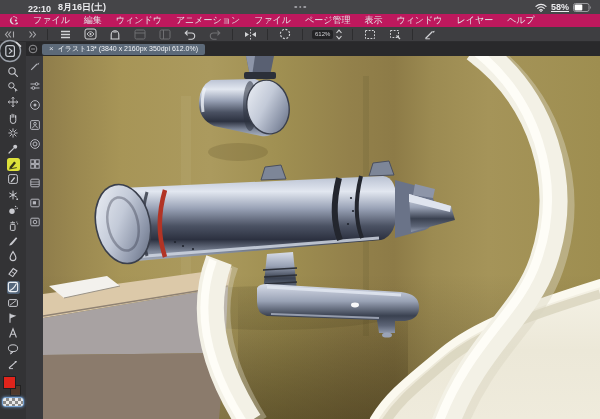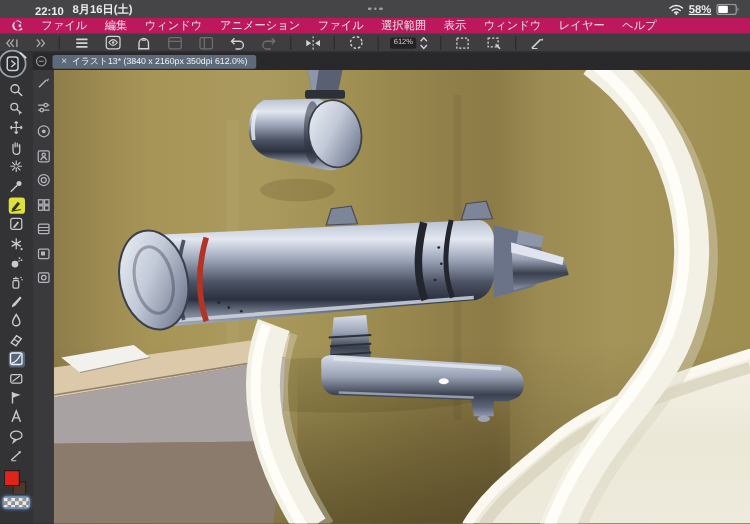--- a/index.html
+++ b/index.html
@@ -85,21 +85,21 @@
   <nav class="menus">
     <svg class="mi" width="11" height="11" viewBox="0 0 12 12">
       <path d="M9.5 4.2A4 4 0 1 0 9.8 7.4L11 9.6A4.5 4.5 0 1 1 6 1.4c2.1 0 3.6 1.1 4.3 2.4z" fill="#d9d9dc"></path>
       <circle cx="8.6" cy="6" r="1.2" fill="#d9d9dc"></circle>
     </svg>
     <span class="mi">ファイル</span>
     <span class="mi">編集</span>
     <span class="mi">ウィンドウ</span>
     <span class="mi">アニメーション</span>
     <span class="mi">ファイル</span>
-    <span class="mi">選択範囲</span>
+    <span class="mi">ページ管理</span>
     <span class="mi">表示</span>
     <span class="mi">ウィンドウ</span>
     <span class="mi">レイヤー</span>
     <span class="mi">ヘルプ</span>
   </nav>
 
   <div class="cmdbar">
     <span class="cbtn" style="width:13px">
       <svg width="11" height="9" viewBox="0 0 11 9">
           <path d="M4 1.5L1.5 4.5 4 7.5M7 1.5L4.5 4.5 7 7.5M9.5 1.5v6" fill="none" stroke="#a9a9ad" stroke-width="1.1"></path>

